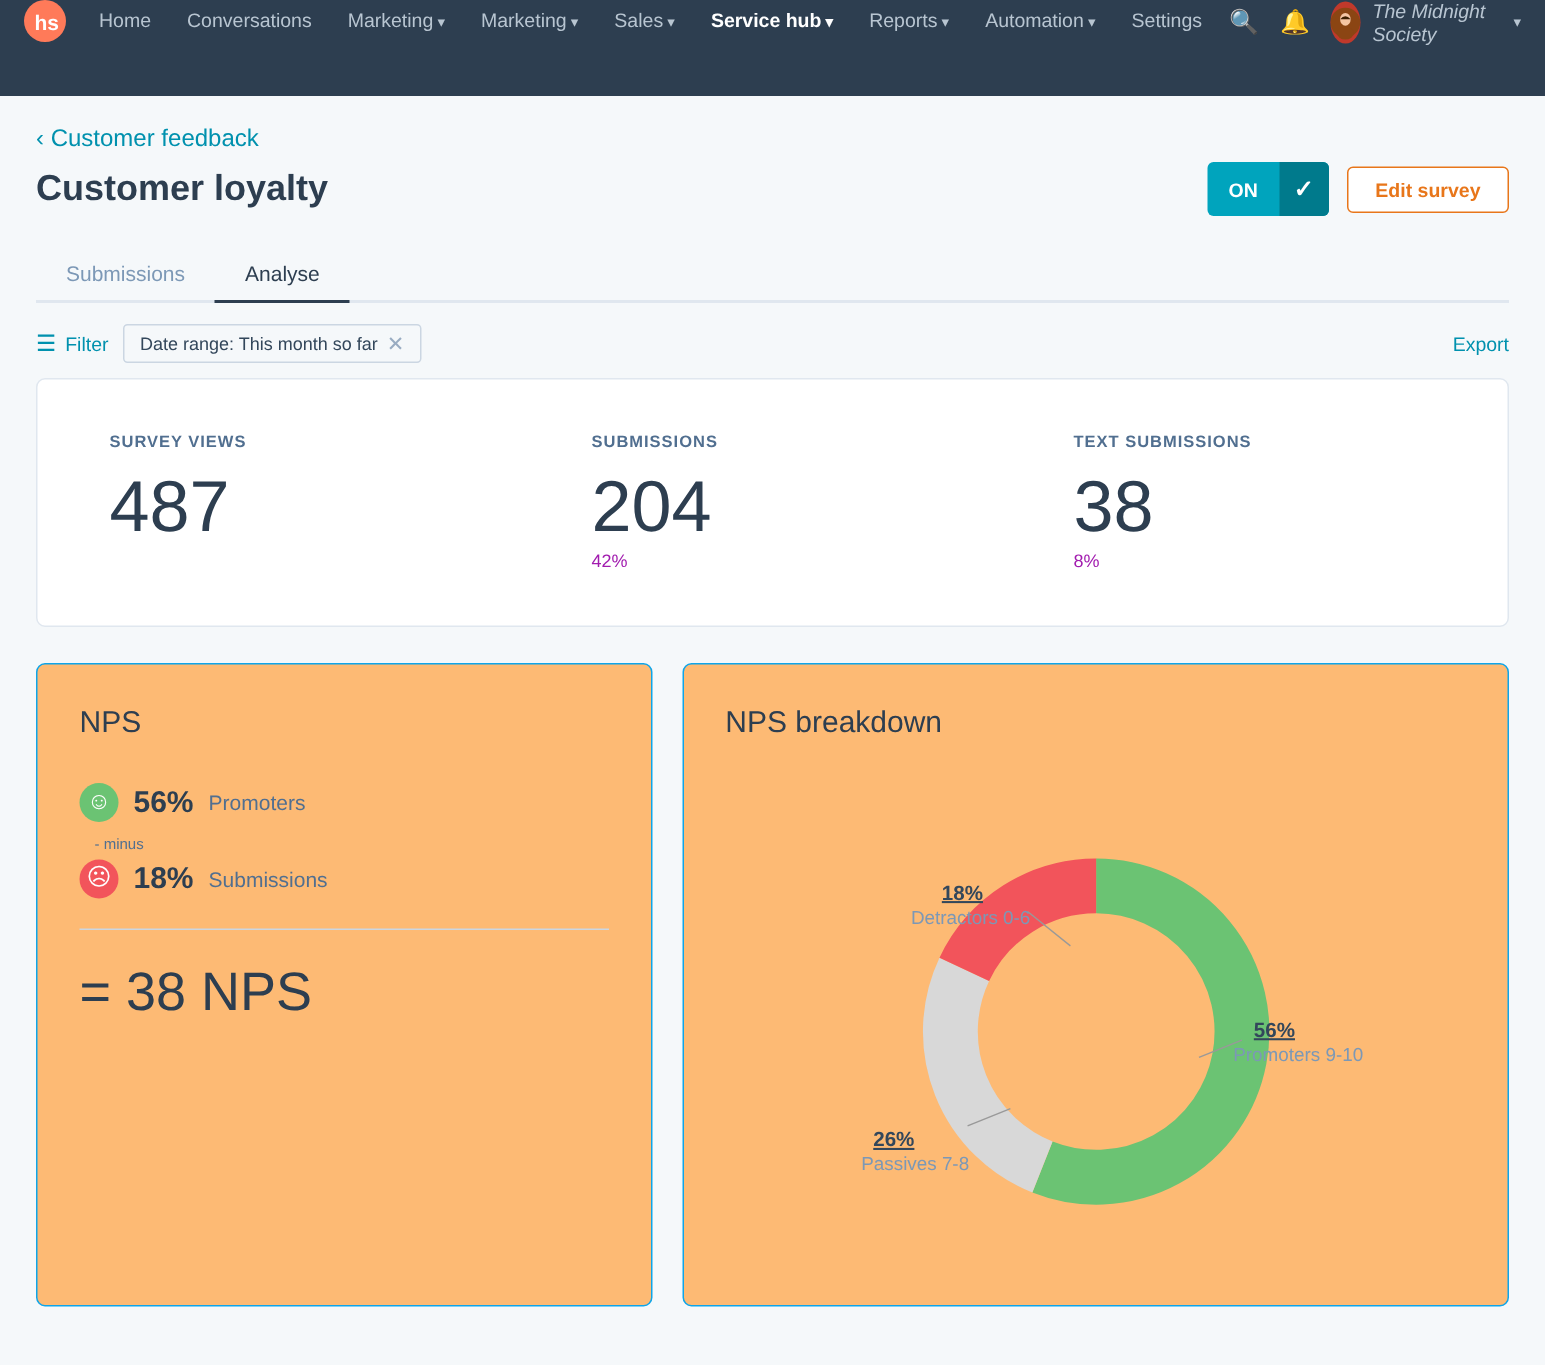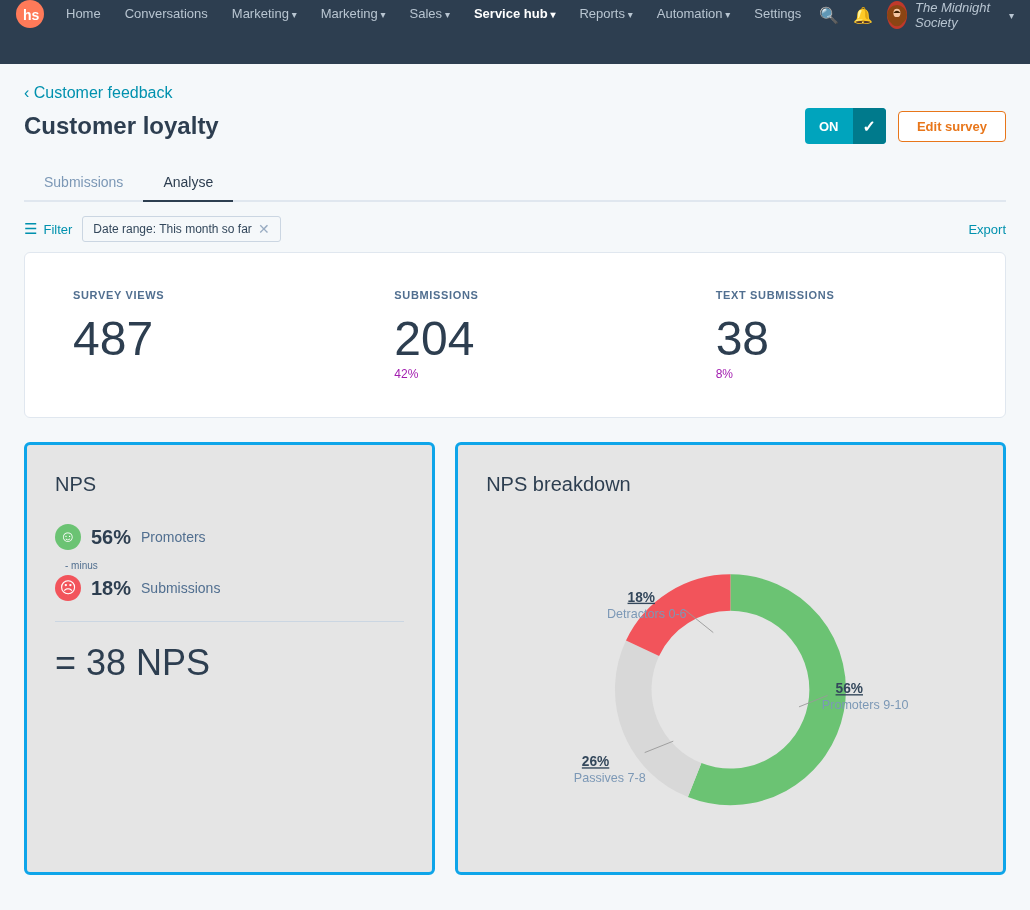--- a/index.html
+++ b/index.html
@@ -82,21 +82,21 @@
       gap: 0;
     }
     .stat-item { flex: 1; text-align: left; }
     .stat-item + .stat-item { border-left: none; }
     .stat-label { font-size: 11px; font-weight: 700; color: #516f90; letter-spacing: 0.06em; text-transform: uppercase; margin-bottom: 14px; }
     .stat-value { font-size: 48px; font-weight: 300; color: #2d3e50; line-height: 1; }
     .stat-sub { font-size: 12px; color: #a21caf; margin-top: 4px; }
 
     
     .bottom-cards { display: flex; gap: 20px; }
-    .card { background: #e5e5e5; border: 3px solid #0ea5e9; border-radius: 6px; padding: 28px 28px; }
+    .card { background: #fdba74; border: 1px solid #0ea5e9; border-radius: 6px; padding: 28px 28px; }
     .card-nps { flex: 1; min-width: 0; }
     .card-breakdown { flex: 1.4; min-width: 0; }
 
     .card-title { font-size: 20px; font-weight: 400; color: #2d3e50; margin-bottom: 28px; }
 
     
     .nps-row { display: flex; align-items: center; gap: 10px; margin-bottom: 10px; }
     .nps-pct { font-size: 20px; font-weight: 600; color: #2d3e50; }
     .nps-label-text { font-size: 14px; color: #516f90; }
     .nps-minus { font-size: 10px; color: #516f90; margin: 4px 0 4px 10px; }

